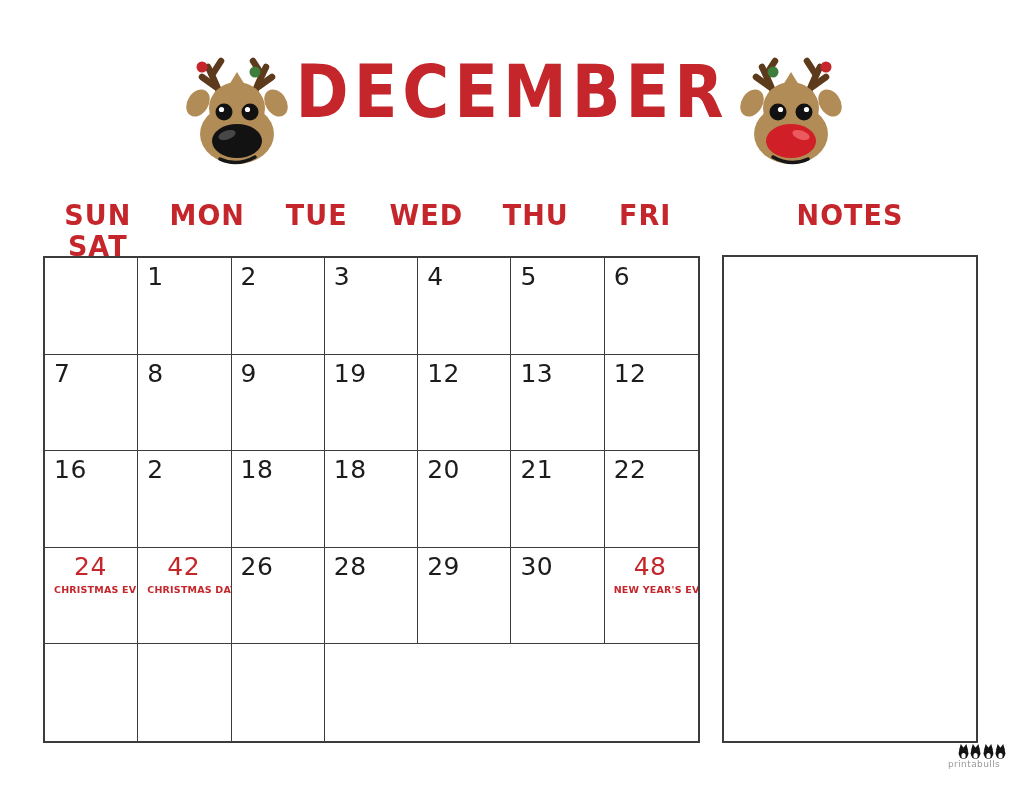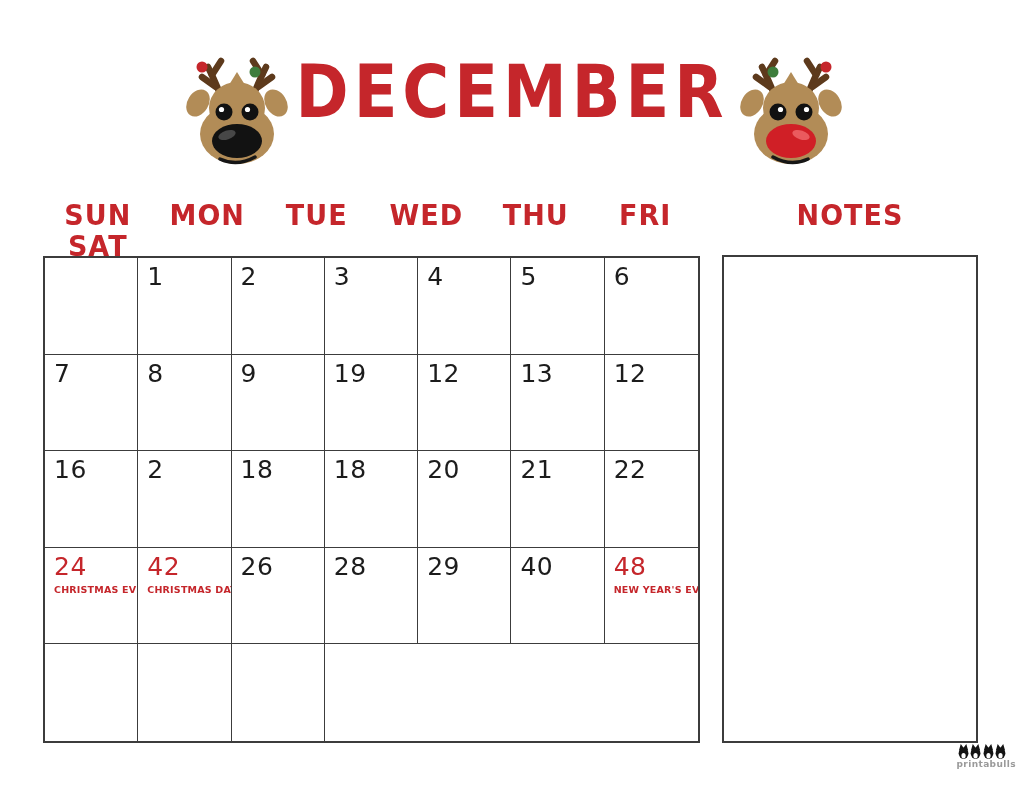--- a/index.html
+++ b/index.html
@@ -47,33 +47,33 @@
     border-right:1.5px solid var(--line);
     border-bottom:1.5px solid var(--line);
     box-sizing:border-box;padding:5px 2px 0 9px;overflow:hidden;
   }
   .cell:nth-child(7n){border-right:none;}
   .cell:nth-child(n+29){border-bottom:none;}
   .num{
     display:block;font-size:25px;line-height:1.15;color:var(--ink);
     letter-spacing:0.5px;
   }
-  .num[data-accent="red"]{color:var(--red);}
+  .num[data-accent="red"]{color:var(--red);margin-left:20px;}
   .hol{
     display:block;font-size:9.5px;font-weight:bold;color:var(--red);
     letter-spacing:0.2px;margin-top:2px;white-space:nowrap;
   }
 
   .notes-box{
     position:absolute;left:722px;top:255px;width:256px;height:488px;
     border:2px solid var(--line);box-sizing:border-box;background:#fff;
   }
 
   .branding{
-    position:absolute;left:948px;top:744px;width:68px;text-align:right;line-height:1;font-weight:bold;
+    position:absolute;left:948px;top:744px;width:68px;text-align:left;line-height:1;
   }
   .branding svg{display:block;margin:0 auto;}
   .branding .txt{
     display:block;font-size:9px;color:#9a9a9a;letter-spacing:0.4px;margin-top:1px;
   }
 </style>
 </head>
 <body>
 
 <svg class="reindeer left" viewBox="0 0 108 124" xmlns="http://www.w3.org/2000/svg">
@@ -249,21 +249,21 @@
 
   <div class="cell">
       <span class="num" data-accent="">28</span>
       <span class="hol"></span>
     </div>
   <div class="cell">
       <span class="num" data-accent="">29</span>
       <span class="hol"></span>
     </div>
   <div class="cell">
-      <span class="num" data-accent="">40</span>
+      <span class="num" data-accent="">30</span>
       <span class="hol"></span>
     </div>
   <div class="cell">
       <span class="num" data-accent="red">48</span>
       <span class="hol">NEW YEAR'S EVE</span>
     </div>
   <div class="cell">
       <span class="num" data-accent=""></span>
       <span class="hol"></span>
     </div>

